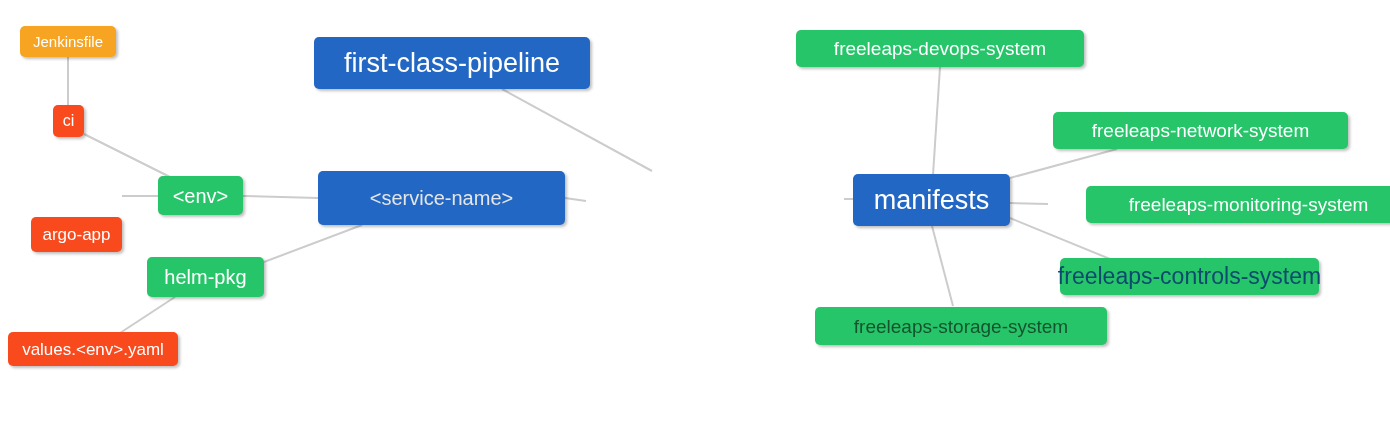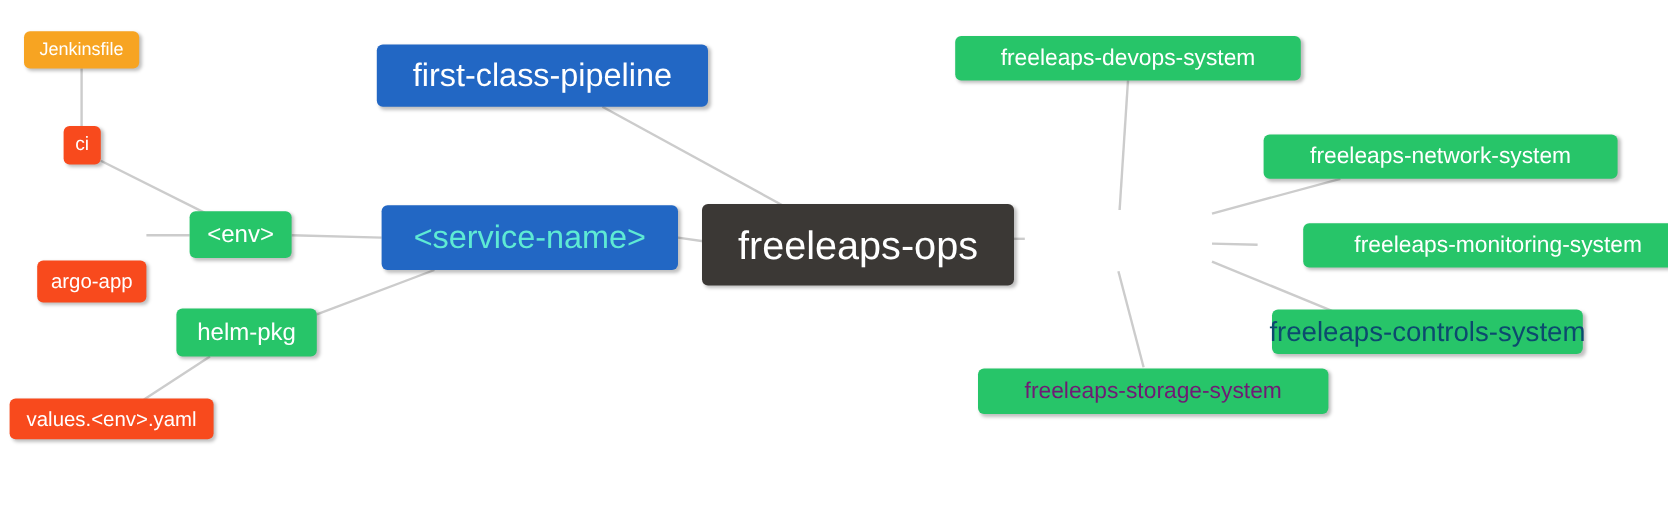--- a/index.html
+++ b/index.html
@@ -58,22 +58,22 @@
       <line x1="1010" y1="203" x2="1048" y2="204" stroke="#cccccc" stroke-width="2"></line>
       <line x1="1010" y1="218" x2="1110" y2="259" stroke="#cccccc" stroke-width="2"></line>
       <line x1="932" y1="226" x2="953" y2="306" stroke="#cccccc" stroke-width="2"></line>
     </svg>
 
 <div class="node" style="left: 20px; top: 26px; width: 96px; height: 31px; font-size: 15px; background: rgb(247, 164, 34); color: rgb(255, 255, 255);">Jenkinsfile</div>
     <div class="node" style="left: 53px; top: 105px; width: 31px; height: 32px; font-size: 16px; background: rgb(248, 74, 29); color: rgb(255, 255, 255);">ci</div>
     <div class="node" style="left: 31px; top: 177px; width: 91px; height: 35px; font-size: 17px; background: rgb(248, 74, 29); color: rgb(255, 255, 255); margin-top: 40px;">argo-app</div>
     <div class="node" style="left: 314px; top: 37px; width: 276px; height: 52px; font-size: 27px; background: rgb(34, 103, 196); color: rgb(255, 255, 255);">first-class-pipeline</div>
     <div class="node" style="left: 158px; top: 176px; width: 85px; height: 39px; font-size: 20px; background: rgb(39, 197, 105); color: rgb(255, 255, 255);">&lt;env&gt;</div>
-    <div class="node" style="left: 318px; top: 171px; width: 247px; height: 54px; font-size: 27px; background: rgb(34, 103, 196); color: #5eead4;">&lt;service-name&gt;</div>
-    <div class="node" style="left: 585px; top: 170px; width: 260px; height: 68px; font-size: 33px; background: rgb(59, 56, 53); color: rgb(255, 255, 255);">freeleaps-ops</div>
+    <div class="node" style="left: 318px; top: 171px; width: 247px; height: 54px; font-size: 20px; background: rgb(34, 103, 196); color: #e5e5e5;">&lt;service-name&gt;</div>
+    <div class="node" style="left: 853px; top: 174px; width: 157px; height: 52px; font-size: 27px; background: rgb(34, 103, 196); color: rgb(255, 255, 255);">manifests</div>
     <div class="node" style="left: 796px; top: 30px; width: 288px; height: 37px; font-size: 19px; background: rgb(39, 197, 105); color: rgb(255, 255, 255);">freeleaps-devops-system</div>
     <div class="node" style="left: 1053px; top: 112px; width: 295px; height: 37px; font-size: 19px; background: rgb(39, 197, 105); color: rgb(255, 255, 255);">freeleaps-network-system</div>
     <div class="node" style="left: 1048px; top: 186px; width: 325px; height: 37px; font-size: 19px; background: rgb(39, 197, 105); color: rgb(255, 255, 255); margin-left: 38px;">freeleaps-monitoring-system</div>
     <div class="node" style="left: 1060px; top: 258px; width: 259px; height: 37px; font-size: 23px; background: rgb(39, 197, 105); color: #0c4a6e;">freeleaps-controls-system</div>
-    <div class="node" style="left: 815px; top: 307px; width: 292px; height: 38px; font-size: 19px; background: rgb(39, 197, 105); color: #701a75;">freeleaps-storage-system</div>
+    <div class="node" style="left: 815px; top: 307px; width: 292px; height: 38px; font-size: 19px; background: rgb(39, 197, 105); color: #14532d;">freeleaps-storage-system</div>
     <div class="node" style="left: 147px; top: 257px; width: 117px; height: 40px; font-size: 20px; background: rgb(39, 197, 105); color: rgb(255, 255, 255);">helm-pkg</div>
     <div class="node" style="left: 8px; top: 332px; width: 170px; height: 34px; font-size: 17px; background: rgb(248, 74, 29); color: rgb(255, 255, 255);">values.&lt;env&gt;.yaml</div>
   </div>
 
 </body></html>

